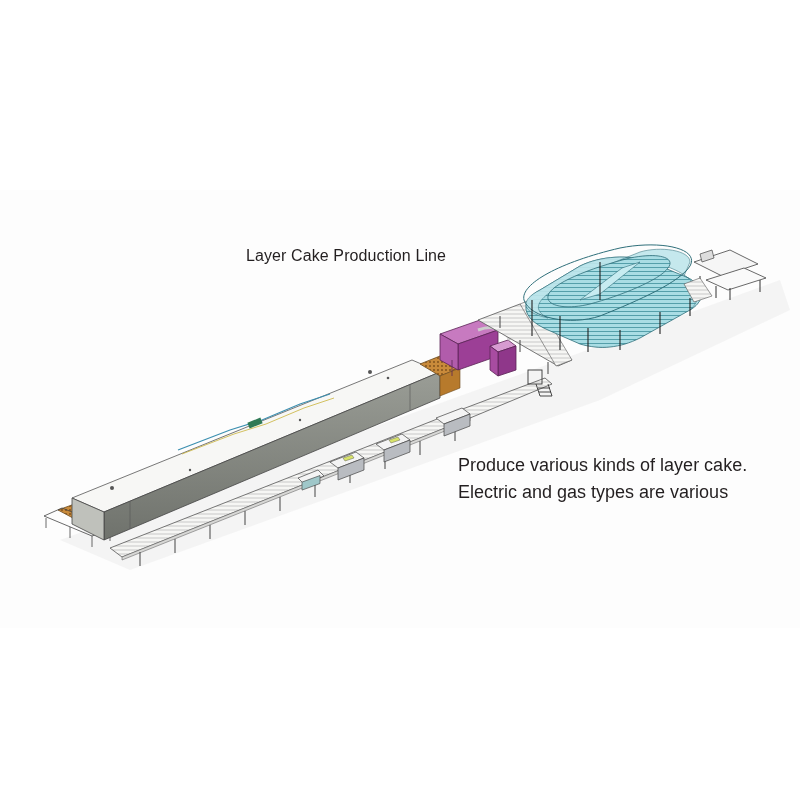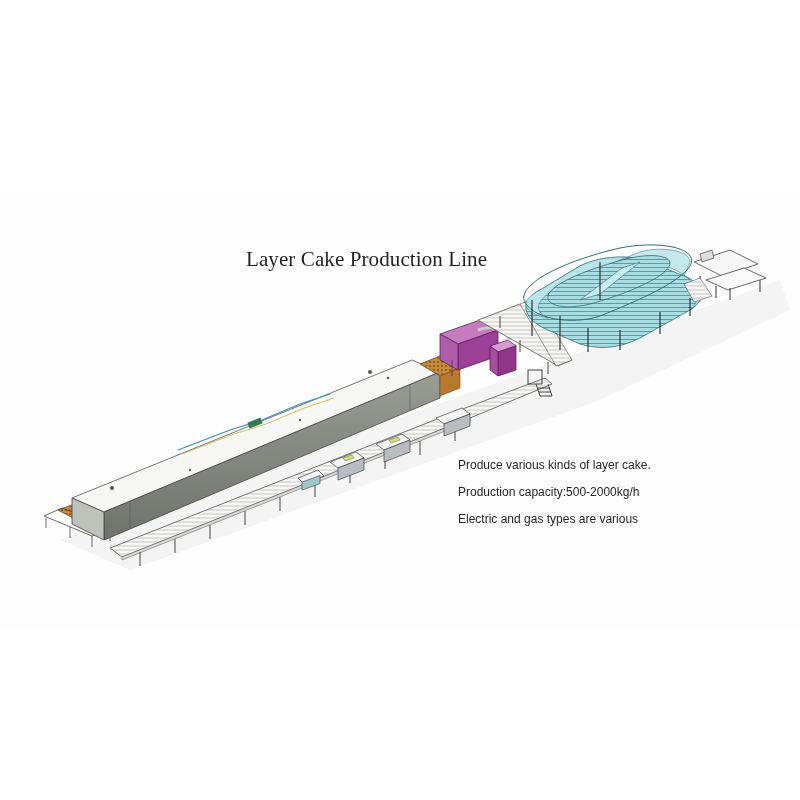--- a/index.html
+++ b/index.html
@@ -1,25 +1,25 @@
 <!DOCTYPE html>
 <html><head>
   <meta charset="utf-8">
   <style>
     html, body { margin: 0; padding: 0; background: #ffffff; }
     body { width: 800px; height: 800px; position: relative; overflow: hidden;
            font-family: "Liberation Sans", sans-serif; }
     .band { position: absolute; left: 0; top: 190px; width: 800px; height: 438px;
             background: #fdfdfd; }
     .illustration { position: absolute; left: 0; top: 0; width: 800px; height: 800px; }
-    .title { position: absolute; left: 246px; top: 247px; font-size: 21px; color: #231f20;
-             letter-spacing: 0.1px; white-space: nowrap; font-family: Liberation Serif, serif; }
+    .title { position: absolute; left: 246px; top: 247px; font-size: 16px; color: #231f20;
+             letter-spacing: 0.1px; white-space: nowrap; }
     .features { position: absolute; left: 458px; top: 452px; margin: 0; padding: 0;
                 list-style: none; }
-    .features li { font-size: 12px; color: #231f20; line-height: 27px; white-space: nowrap; }
+    .features li { font-size: 18px; color: #231f20; line-height: 27px; white-space: nowrap; }
   </style>
 </head>
 <body>
 
 <div class="band"></div>
 
 <svg class="illustration" viewBox="0 0 800 800" xmlns="http://www.w3.org/2000/svg">
   <defs>
     <pattern id="spiralLines" width="6" height="4" patternUnits="userSpaceOnUse">
       <rect width="6" height="4" fill="#a9dde4"></rect>
@@ -184,15 +184,14 @@
       <line x1="716" y1="286" x2="716" y2="298"></line>
     </g>
     <polygon points="684,284 700,278 712,296 694,302" fill="url(#beltLines)" stroke="#555" stroke-width="0.6"></polygon>
   </g>
 </svg>
 
 <div class="title">Layer Cake Production Line</div>
 
 <ul class="features">
   <li>Produce various kinds of layer cake.</li>
-  <li>Production capacity:500-2000kg/h</li>
   <li>Electric and gas types are various</li>
 </ul>
 
 </body></html>

